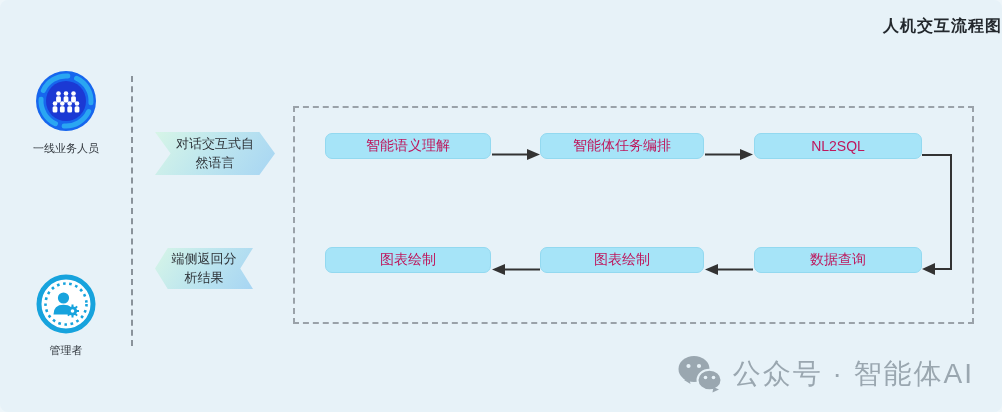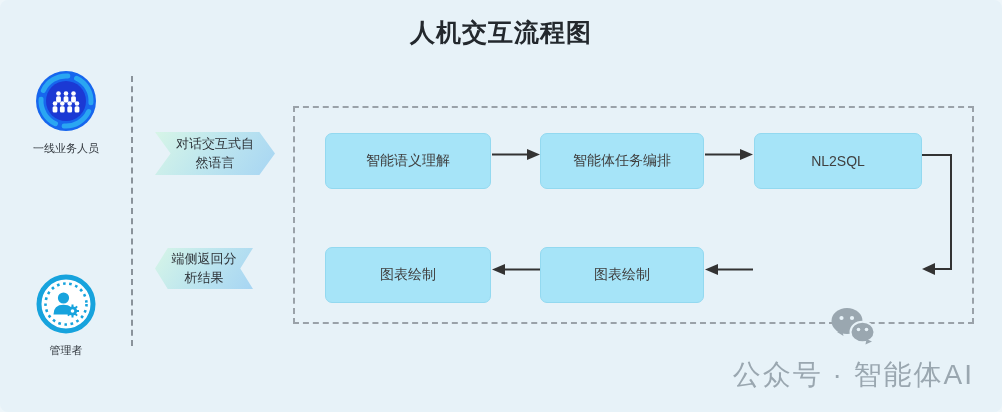--- a/index.html
+++ b/index.html
@@ -7,21 +7,21 @@
   body {
     font-family:"Liberation Sans","DejaVu Sans",sans-serif;
     background:#eef6fa;
   }
   .stage {
     position:relative; width:1002px; height:412px;
     background:#e7f2f8; overflow:hidden; border-radius:8px;
   }
   .title {
     position:absolute; top:16px; left:0; width:100%;
-    text-align:center; font-size:25px; font-weight:bold; color:#23282d;
+    text-align:right; font-size:16px; font-weight:bold; color:#23282d;
     letter-spacing:1px;
   }
   
   .actor { position:absolute; width:120px; left:6px; text-align:center; }
   .actor .ic { display:block; margin:0 auto; }
   .actor .lbl { display:block; margin-top:9px; font-size:11px; color:#33393f; }
   .sep {
     position:absolute; left:131px; top:76px; height:270px; width:0;
     border-left:2px dashed #8a939b;
   }
@@ -32,32 +32,31 @@
     background:linear-gradient(125deg,#d7f5e7 0%, #bfe7ee 45%, #a7d5f3 100%);
   }
   .banner.right { clip-path:polygon(0 0, 87% 0, 100% 50%, 87% 100%, 0 100%, 13% 50%); }
   .banner.left  { clip-path:polygon(13% 0, 100% 0, 87% 50%, 100% 100%, 13% 100%, 0 50%); }
   
   .flowbox {
     position:absolute; left:293px; top:106px; width:681px; height:218px;
     border:2px dashed #9aa2a9; background:transparent;
   }
   .node {
-    position:absolute; height:56px;
+    position:absolute; height:26px;
     background:#a6e4f8; border:1px solid #93d9f0; border-radius:7px;
     display:flex; align-items:center; justify-content:center;
-    font-size:14px; color:#404040;
+    font-size:14px; color:#be185d;
   }
   .conn { position:absolute; }
   
   .wm {
     position:absolute; right:28px; bottom:18px;
     display:flex; align-items:center; gap:10px;
     color:#9aa7b0;
-    flex-direction:column;
   }
   .wm .wm-text { font-size:28px; letter-spacing:2px; }
 </style>
 </head>
 <body>
 
 <div class="stage">
 
   <div class="title">人机交互流程图</div>
 
@@ -125,20 +124,23 @@
   <div class="node" style="left:754px; top:133px; width:168px;">
     <span>NL2SQL</span>
   </div>
 
   <div class="node" style="left:325px; top:247px; width:166px;">
     <span>图表绘制</span>
   </div>
   <div class="node" style="left:540px; top:247px; width:164px;">
     <span>图表绘制</span>
   </div>
+  <div class="node" style="left:754px; top:247px; width:168px;">
+    <span>数据查询</span>
+  </div>
 
   <svg class="conn" style="left:492px; top:148px;" width="48" height="13">
     <line x1="0" y1="6.5" x2="36" y2="6.5" stroke="#333" stroke-width="2"></line>
     <polygon points="35,1 48,6.5 35,12" fill="#333"></polygon>
   </svg>
   <svg class="conn" style="left:705px; top:148px;" width="48" height="13">
     <line x1="0" y1="6.5" x2="36" y2="6.5" stroke="#333" stroke-width="2"></line>
     <polygon points="35,1 48,6.5 35,12" fill="#333"></polygon>
   </svg>
 

